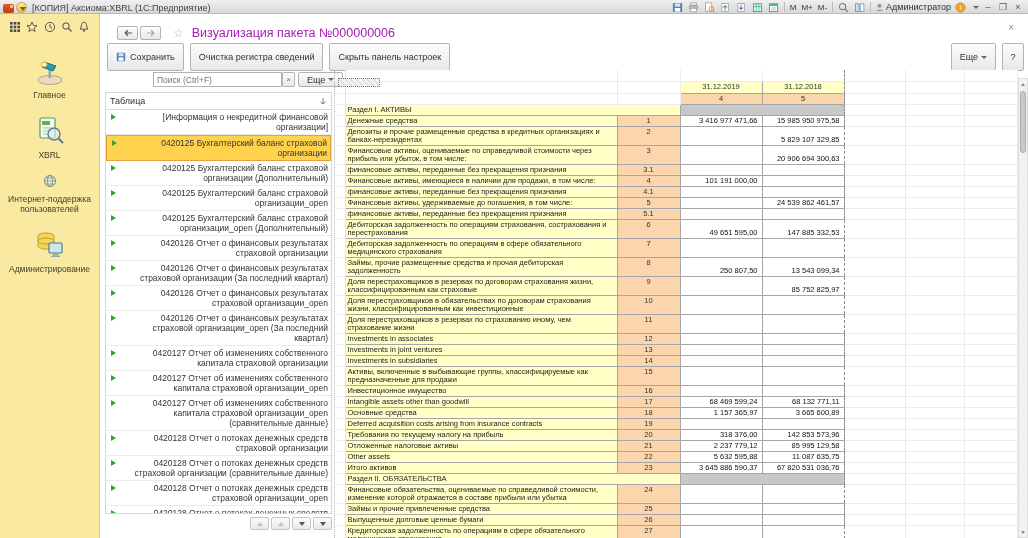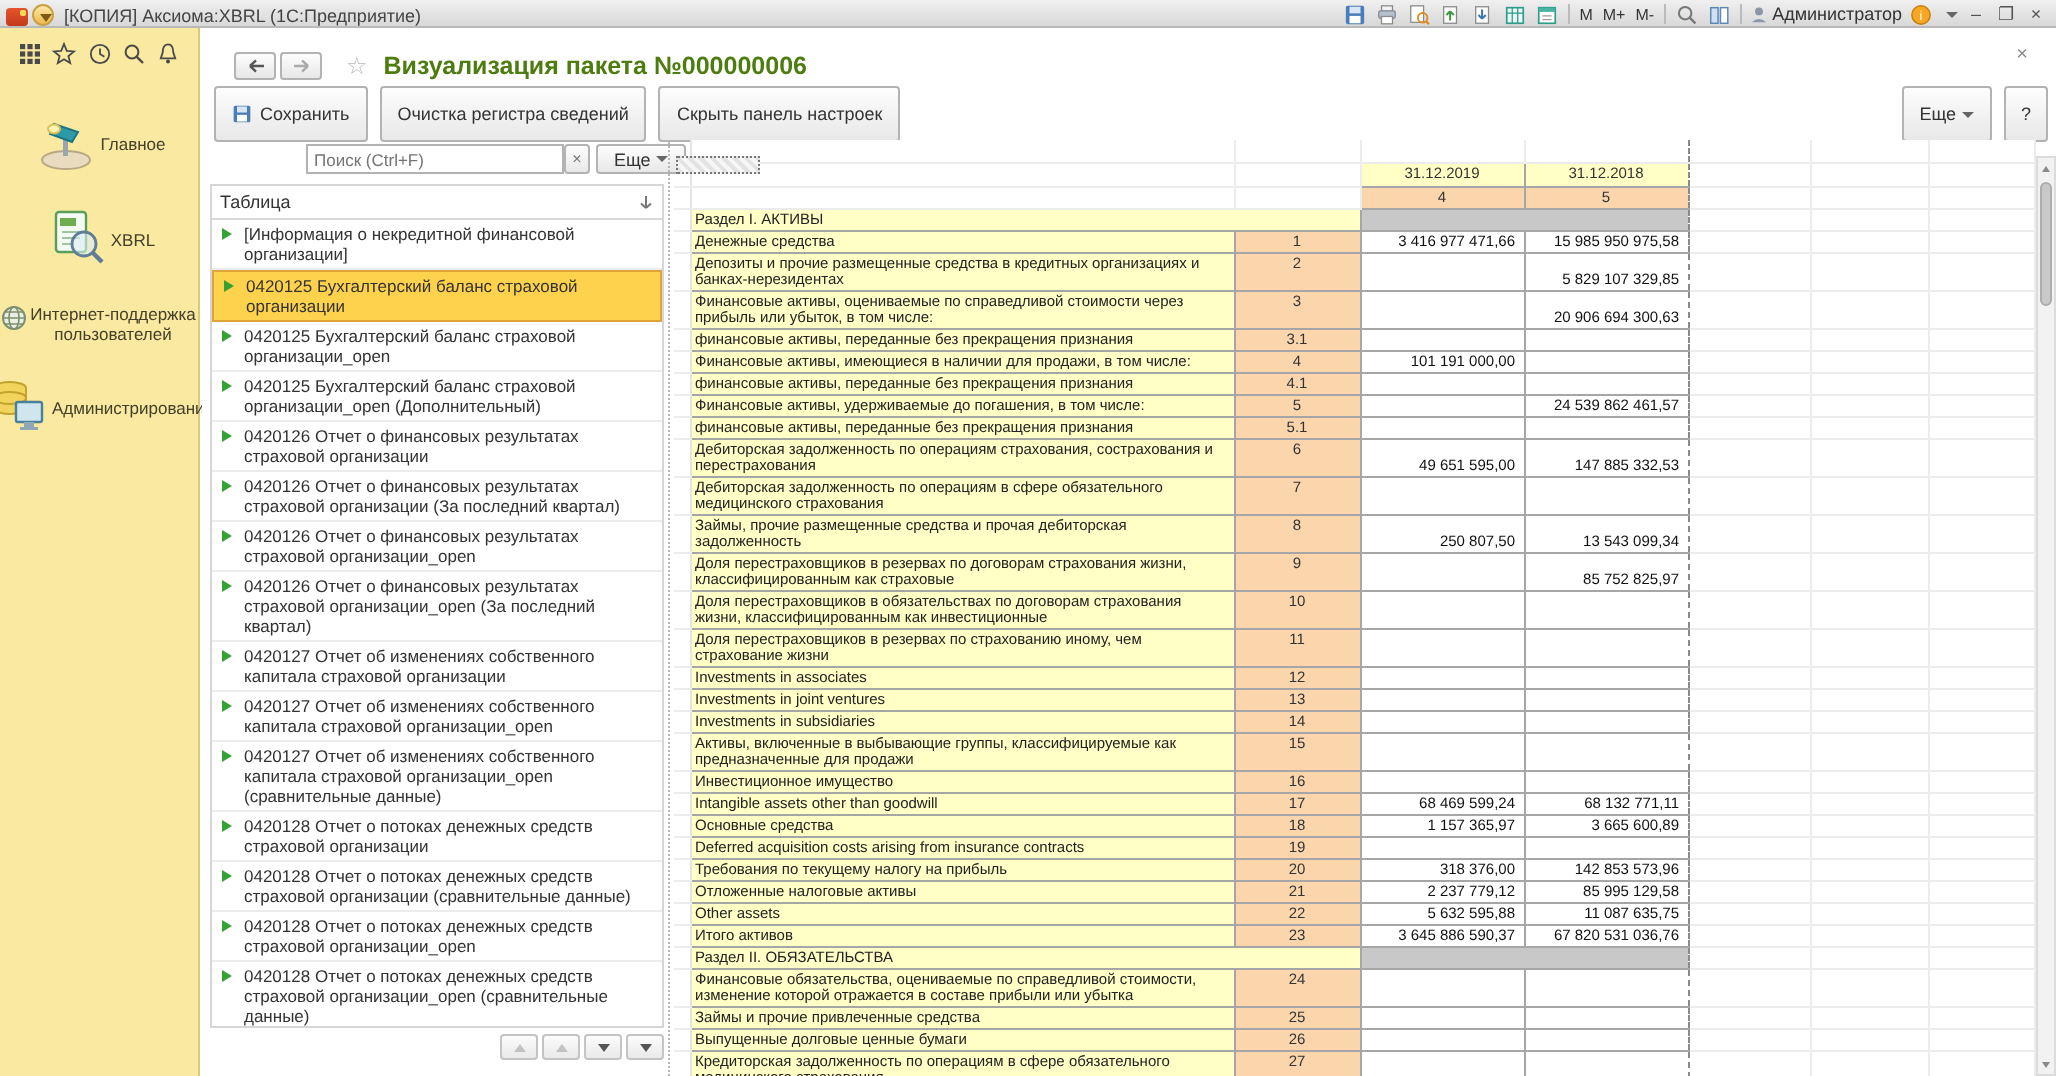--- a/index.html
+++ b/index.html
@@ -27,36 +27,36 @@
   .winctl{ font-size:9px; color:#555; width:12px; text-align:center; }
   .caret{ display:inline-block; width:0; height:0; border-left:3px solid transparent; border-right:3px solid transparent; border-top:3px solid #666; margin-left:3px; vertical-align:middle;}
 
   
   .sidebar{ position:absolute; left:0; top:14px; width:100px; bottom:0;
     background:#f9e9a1; border-right:1px solid #ddc878; }
   .side-top{ height:26px; display:flex; align-items:center; justify-content:space-between; padding:0 8px; }
   .side-top .sico{ width:14px; height:14px; display:flex; align-items:center; justify-content:center; }
   .sico svg{ width:12px; height:12px;}
   .side-items{ display:flex; flex-direction:column; align-items:center; }
-  .side-item{ margin-top:14px; display:flex; flex-direction:row; align-items:center; cursor:default; }
+  .side-item{ margin-top:14px; display:flex; flex-direction:column; align-items:center; cursor:default; }
   .side-item .big{ width:34px; height:34px; display:flex; align-items:center; justify-content:center;}
   .side-item .big svg{ width:32px; height:32px; }
   .side-item .small svg{ width:14px; height:14px; }
   .side-label{ font-size:8.5px; color:#44402a; text-align:center; margin-top:2px; line-height:10px; max-width:92px;}
 
   
   .content{ position:absolute; left:101px; top:14px; right:0; bottom:0; background:#fff; }
 
   .form-header{ position:absolute; left:0; top:6px; right:0; height:26px; display:flex; align-items:center; }
   .navbtn{ width:21px; height:14px; border:1px solid #b3b3b3; background:linear-gradient(#fdfdfd,#e7e7e7);
      border-radius:2px; display:flex; align-items:center; justify-content:center; margin-left:2px;}
   .navbtn:first-child{ margin-left:16px; }
   .navbtn svg{ width:10px; height:8px; }
   .fav-star{ color:#b9b9b9; font-size:12px; margin:0 8px 0 12px; }
-  .form-title{ font-size:12.5px; font-weight:bold; color:#4d7c0f; }
+  .form-title{ font-size:12.5px; font-weight:normal; color:#a21caf; }
   .form-close{ position:absolute; right:14px; top:2px; color:#888; font-size:10px; }
 
   .toolbar{ position:absolute; left:0; top:33px; right:0; height:20px; display:flex; align-items:center;}
   .btn{ height:28px; border:1px solid #b3b3b3; background:linear-gradient(#fdfdfd,#e8e8e8);
      border-radius:2px; font-size:9px; color:#333; display:inline-flex; align-items:center;
      padding:0 8px; margin-left:6px; white-space:nowrap;}
   .btn .ficon{ margin-right:4px; display:inline-flex;}
   .btn .ficon svg{ width:10px; height:10px;}
   .toolbar-right{ margin-left:auto; display:flex; padding-right:4px;}
   .qbtn{ width:22px; justify-content:center; }
@@ -71,21 +71,21 @@
   .search-clear{ position:absolute; left:177px; top:0; width:13px; height:15px; border:1px solid #b3b3b3;
      background:linear-gradient(#fdfdfd,#e8e8e8); font-size:8px; color:#777; text-align:center; line-height:13px; border-radius:2px;}
   .search-more{ position:absolute; left:193px; top:0; height:15px; margin-left:0; font-size:9px;}
 
   .list-box{ position:absolute; left:0; top:22px; right:0; bottom:24px; border:1px solid #d6d6d6; background:#fff; overflow:hidden;}
   .list-header{ height:17px; border-bottom:1px solid #d9d9d9; display:flex; align-items:center;
      font-size:9px; color:#333; padding:0 4px; }
   .list-header svg{ margin-left:auto; width:8px; height:9px;}
   .tbl-list{ list-style:none; }
   .tbl-list li{ position:relative; border-bottom:1px solid #ececec; padding:2px 3px 2px 16px;
-     font-size:8.5px; line-height:10px; color:#333; }
+     font-size:8.5px; line-height:10px; color:#333;text-align:right; }
   .tbl-list li .play{ position:absolute; left:5px; top:4px; width:0; height:0;
      border-left:5px solid #34a334; border-top:3.5px solid transparent; border-bottom:3.5px solid transparent;}
   .tbl-list li.selected{ background:var(--selection-bg); border:1px solid #dfa53a; }
   .list-nav{ position:absolute; right:0; bottom:8px; display:flex; gap:2px;}
   .list-nav .nbtn{ width:19px; height:13px; border:1px solid #c4c4c4; border-radius:2px;
      background:linear-gradient(#fcfcfc,#e9e9e9); display:flex; align-items:center; justify-content:center;}
   .tri-up{ width:0;height:0;border-left:3.5px solid transparent;border-right:3.5px solid transparent;border-bottom:4.5px solid #c2c2c2;}
   .tri-down{ width:0;height:0;border-left:3.5px solid transparent;border-right:3.5px solid transparent;border-top:4.5px solid #555;}
 
   .splitter{ position:absolute; left:231px; top:0; width:5px; bottom:0; }
@@ -355,20 +355,21 @@
         <div class="list-box">
           <div class="list-header">
             <span>Таблица</span>
             <svg viewBox="0 0 8 9">
                 <path d="M4 1 V7 M4 7 L1.5 4.8 M4 7 L6.5 4.8" stroke="#777" stroke-width="1" fill="none"></path>
               </svg>
           </div>
           <ul class="tbl-list" id="tbl-list">
               <li><i class="play"></i><span>[Информация о некредитной финансовой организации]</span></li>
               <li class="selected"><i class="play"></i><span>0420125 Бухгалтерский баланс страховой организации</span></li>
+              <li><i class="play"></i><span>0420125 Бухгалтерский баланс страховой организации (Дополнительный)</span></li>
               <li><i class="play"></i><span>0420125 Бухгалтерский баланс страховой организации_open</span></li>
               <li><i class="play"></i><span>0420125 Бухгалтерский баланс страховой организации_open (Дополнительный)</span></li>
               <li><i class="play"></i><span>0420126 Отчет о финансовых результатах страховой организации</span></li>
               <li><i class="play"></i><span>0420126 Отчет о финансовых результатах страховой организации (За последний квартал)</span></li>
               <li><i class="play"></i><span>0420126 Отчет о финансовых результатах страховой организации_open</span></li>
               <li><i class="play"></i><span>0420126 Отчет о финансовых результатах страховой организации_open (За последний квартал)</span></li>
               <li><i class="play"></i><span>0420127 Отчет об изменениях собственного капитала страховой организации</span></li>
               <li><i class="play"></i><span>0420127 Отчет об изменениях собственного капитала страховой организации_open</span></li>
               <li><i class="play"></i><span>0420127 Отчет об изменениях собственного капитала страховой организации_open (сравнительные данные)</span></li>
               <li><i class="play"></i><span>0420128 Отчет о потоках денежных средств страховой организации</span></li>

